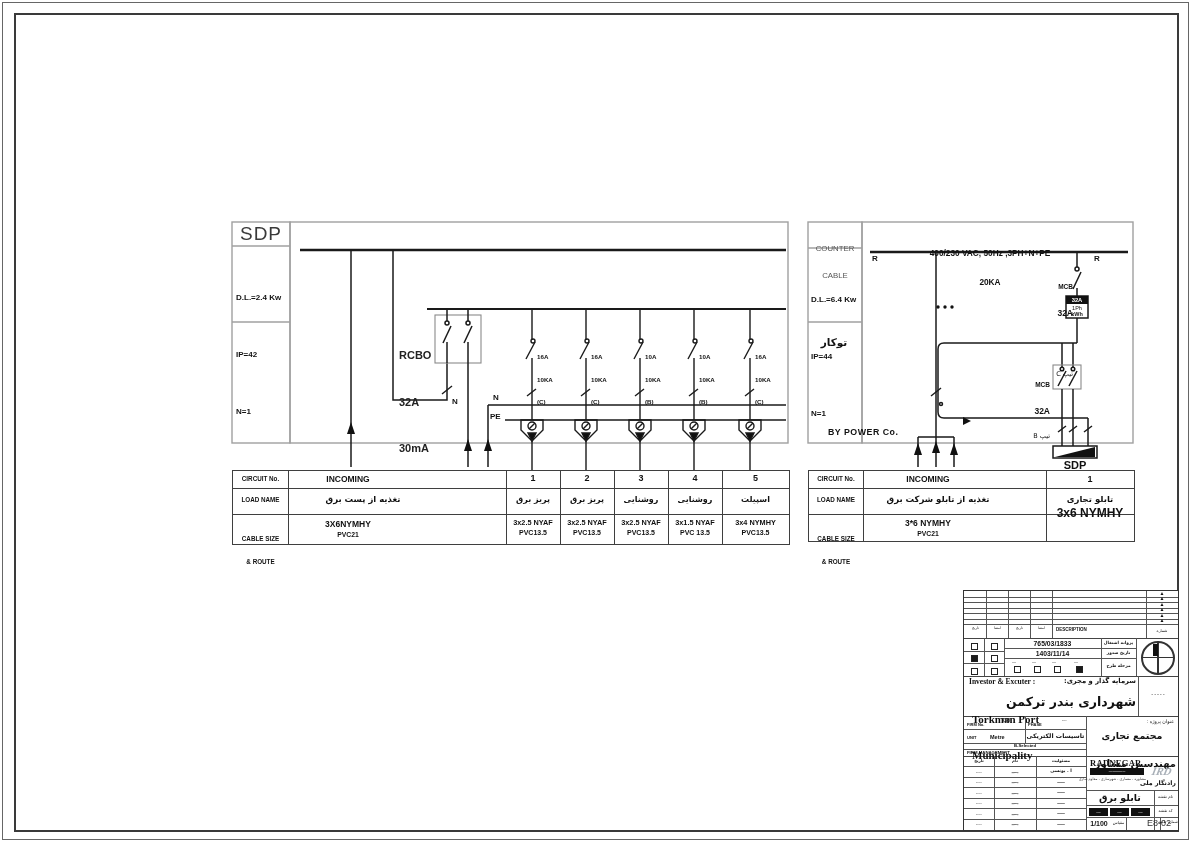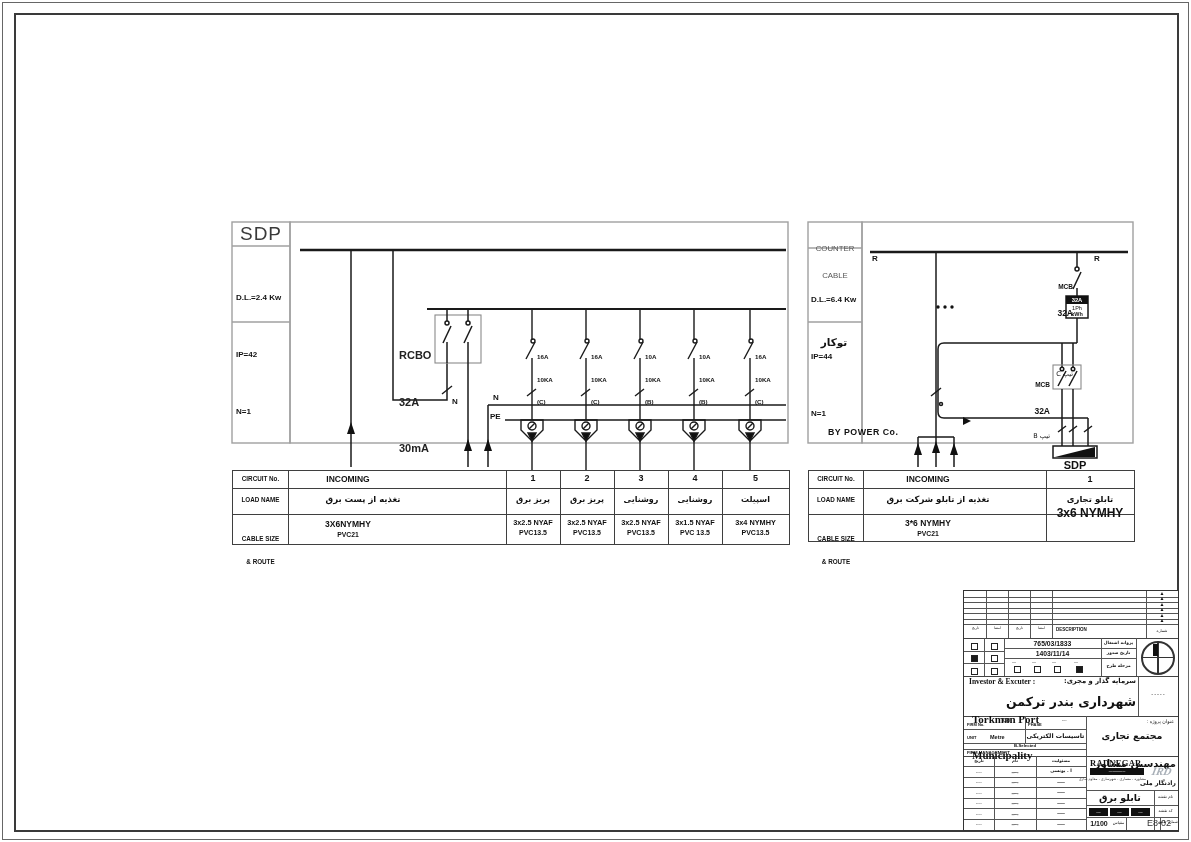--- a/index.html
+++ b/index.html
@@ -210,20 +210,24 @@
   <div class="lbl c" style="left:808px;top:226px;width:54px;font-size:7.8px;line-height:9px;color:#555;">
     <span style="display:block">COUNTER</span>
     <span style="display:block">CABLE</span>
   </div>
   <div class="lbl b" style="left:811px;top:252px;font-size:8px;line-height:19px;">
     <span style="display:block">D.L.=6.4 Kw</span>
     <span style="display:block">IP=44</span>
     <span style="display:block">N=1</span>
   </div>
   <div class="lbl fa b c" style="left:810px;top:337px;width:48px;font-size:10.5px;">توکار</div>
+  <div class="lbl b c" style="left:880px;top:230px;width:220px;font-size:8.3px;line-height:9.5px;">
+    <span style="display:block">400/230 VAC, 50Hz ,3PH+N+PE</span>
+    <span style="display:block">20KA</span>
+  </div>
   <div class="lbl b" style="left:872px;top:255px;font-size:8px;">R</div>
   <div class="lbl b" style="left:1094px;top:255px;font-size:8px;">R</div>
   <div class="lbl r" style="left:1035px;top:266px;width:38px;line-height:8.5px;">
     <span class="b" style="display:block;font-size:6.5px;">MCB</span>
     <span class="b" style="display:block;font-size:8.5px;">32A</span>
     <span class="fa" style="display:block;font-size:6.5px;margin-top:36px;">تیپ C</span>
   </div>
   <div class="lbl c b" style="left:1066px;top:296.5px;width:22px;font-size:5.8px;color:#fff;">32A</div>
   <div class="lbl c" style="left:1066px;top:304.5px;width:22px;font-size:5.5px;">1Ph</div>
   <div class="lbl c b" style="left:1066px;top:311px;width:22px;font-size:5.5px;">kWh</div>

